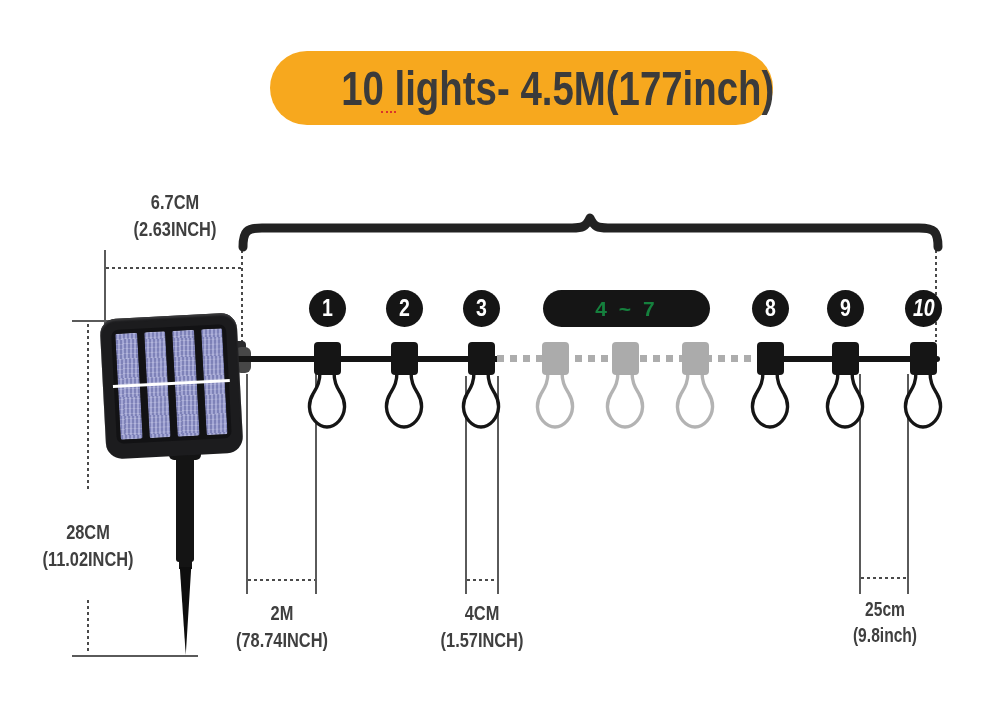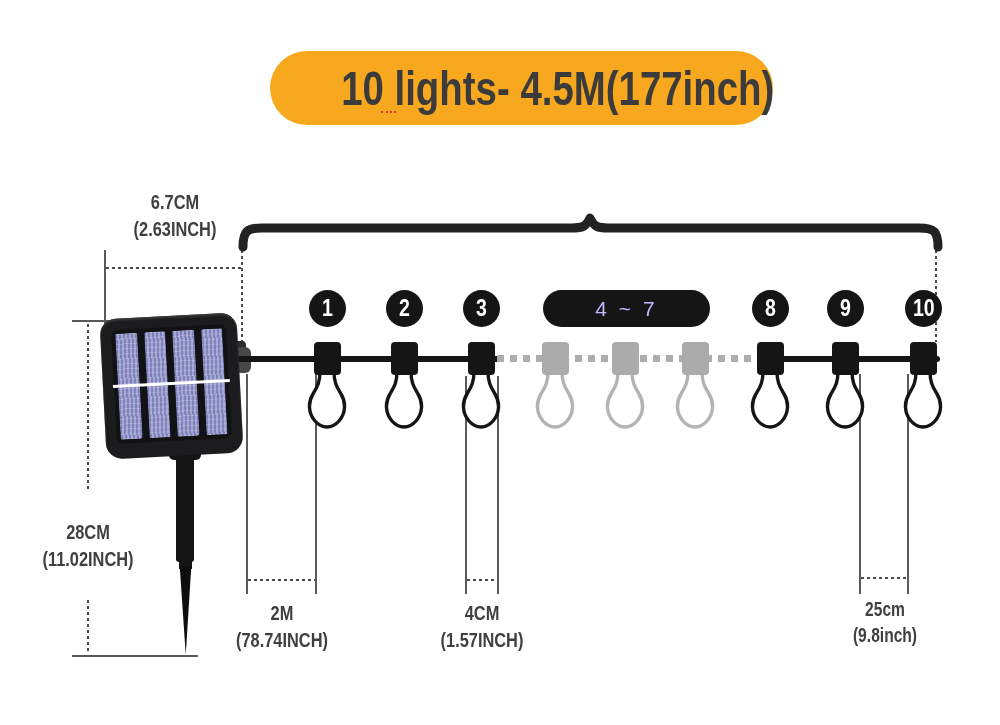--- a/index.html
+++ b/index.html
@@ -29,22 +29,22 @@
         border-radius:6px;z-index:2;}
   .socket{position:absolute;width:27px;height:33px;top:342px;background:#151515;border-radius:4px;z-index:5;}
   .socket.gray{background:#ABABAB;}
   .bulb{position:absolute;top:370px;z-index:4;}
   
   .marker{position:absolute;top:290px;width:37px;height:37px;border-radius:50%;background:#151515;
           color:#fff;display:flex;align-items:center;justify-content:center;font-weight:700;
           font-size:23px;z-index:6;}
   .marker .mk{transform:scaleX(0.85);}
   .marker-pill{position:absolute;left:543px;top:290px;width:167px;height:37px;border-radius:19px;
-               background:#151515;color:#c4b5fd;display:flex;align-items:center;justify-content:center;
-               font-weight:400;font-size:21px;letter-spacing:3px;z-index:6;}
+               background:#151515;color:#15803d;display:flex;align-items:center;justify-content:center;
+               font-weight:700;font-size:21px;letter-spacing:3px;z-index:6;}
   
   .panel{position:absolute;left:103px;top:316px;width:137px;height:140px;background:#1c1c1e;
          border-radius:16px;transform:rotate(-3deg);z-index:4;box-shadow:inset 0 2px 2px #3a3a3c;}
   .panel-inner{position:absolute;left:11px;top:11px;right:11px;bottom:15px;background:#121214;
                border-radius:7px;display:flex;gap:7px;padding:4px;box-sizing:border-box;}
   .cell{flex:1;border-radius:2px;
         background-image:repeating-linear-gradient(0deg,rgba(255,255,255,0.18) 0 1px,transparent 1px 5px),
                          repeating-linear-gradient(90deg,#7E82B8 0 2px,#A3A6D4 2px 4px);}
   .panel-line{position:absolute;left:10px;right:10px;top:66px;height:3px;background:#fff;z-index:2;}
   .panel-stub{position:absolute;left:233px;top:341px;width:13px;height:22px;background:#2a2a2c;
@@ -168,21 +168,21 @@
   </div>
 <div class="marker-pill">
     <span class="mk">4 ~ 7</span>
   </div>
 <div class="marker" style="left:752px;">
     <span class="mk">8</span>
   </div>
 <div class="marker" style="left:827px;">
     <span class="mk">9</span>
   </div>
-<div class="marker" style="left:905px;">
+<div class="marker" style="left:905px;font-style:italic;">
     <span class="mk">10</span>
   </div>
 
 <div class="panel-stub"></div>
 <div class="stake-neck"></div>
 <div class="stake-shaft"></div>
 <div class="stake-collar"></div>
 <div class="stake-spike"></div>
 <div class="panel">
   <div class="panel-inner">

